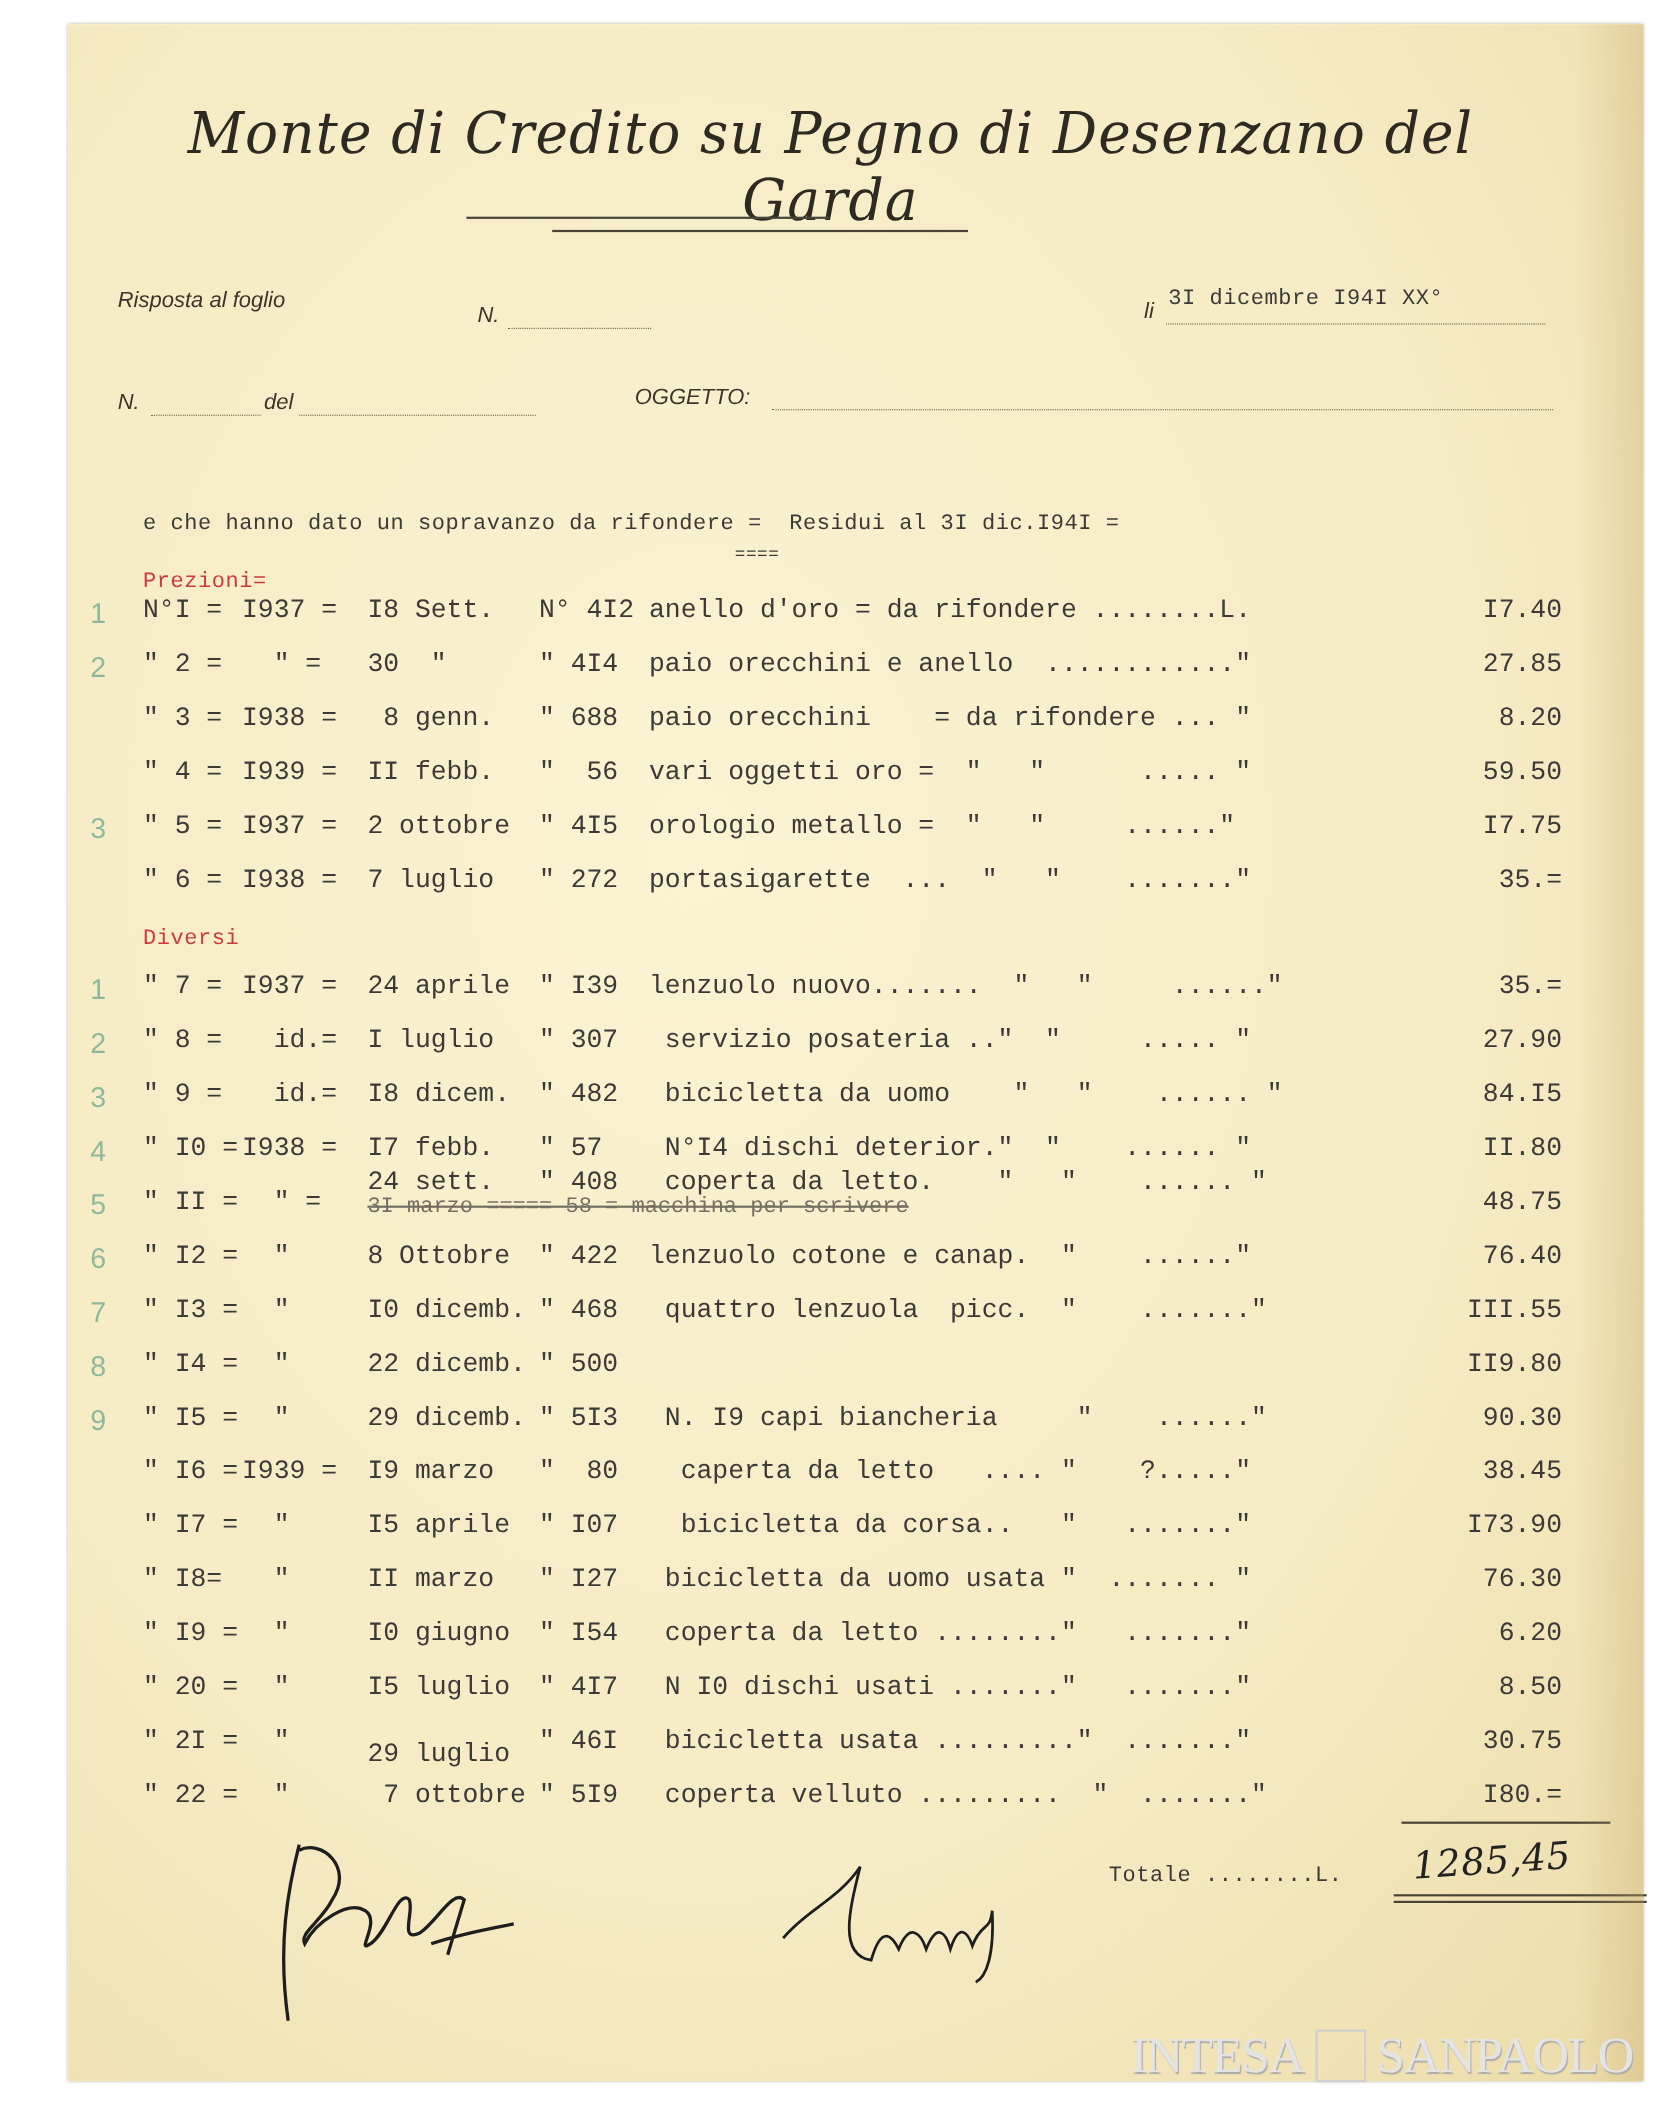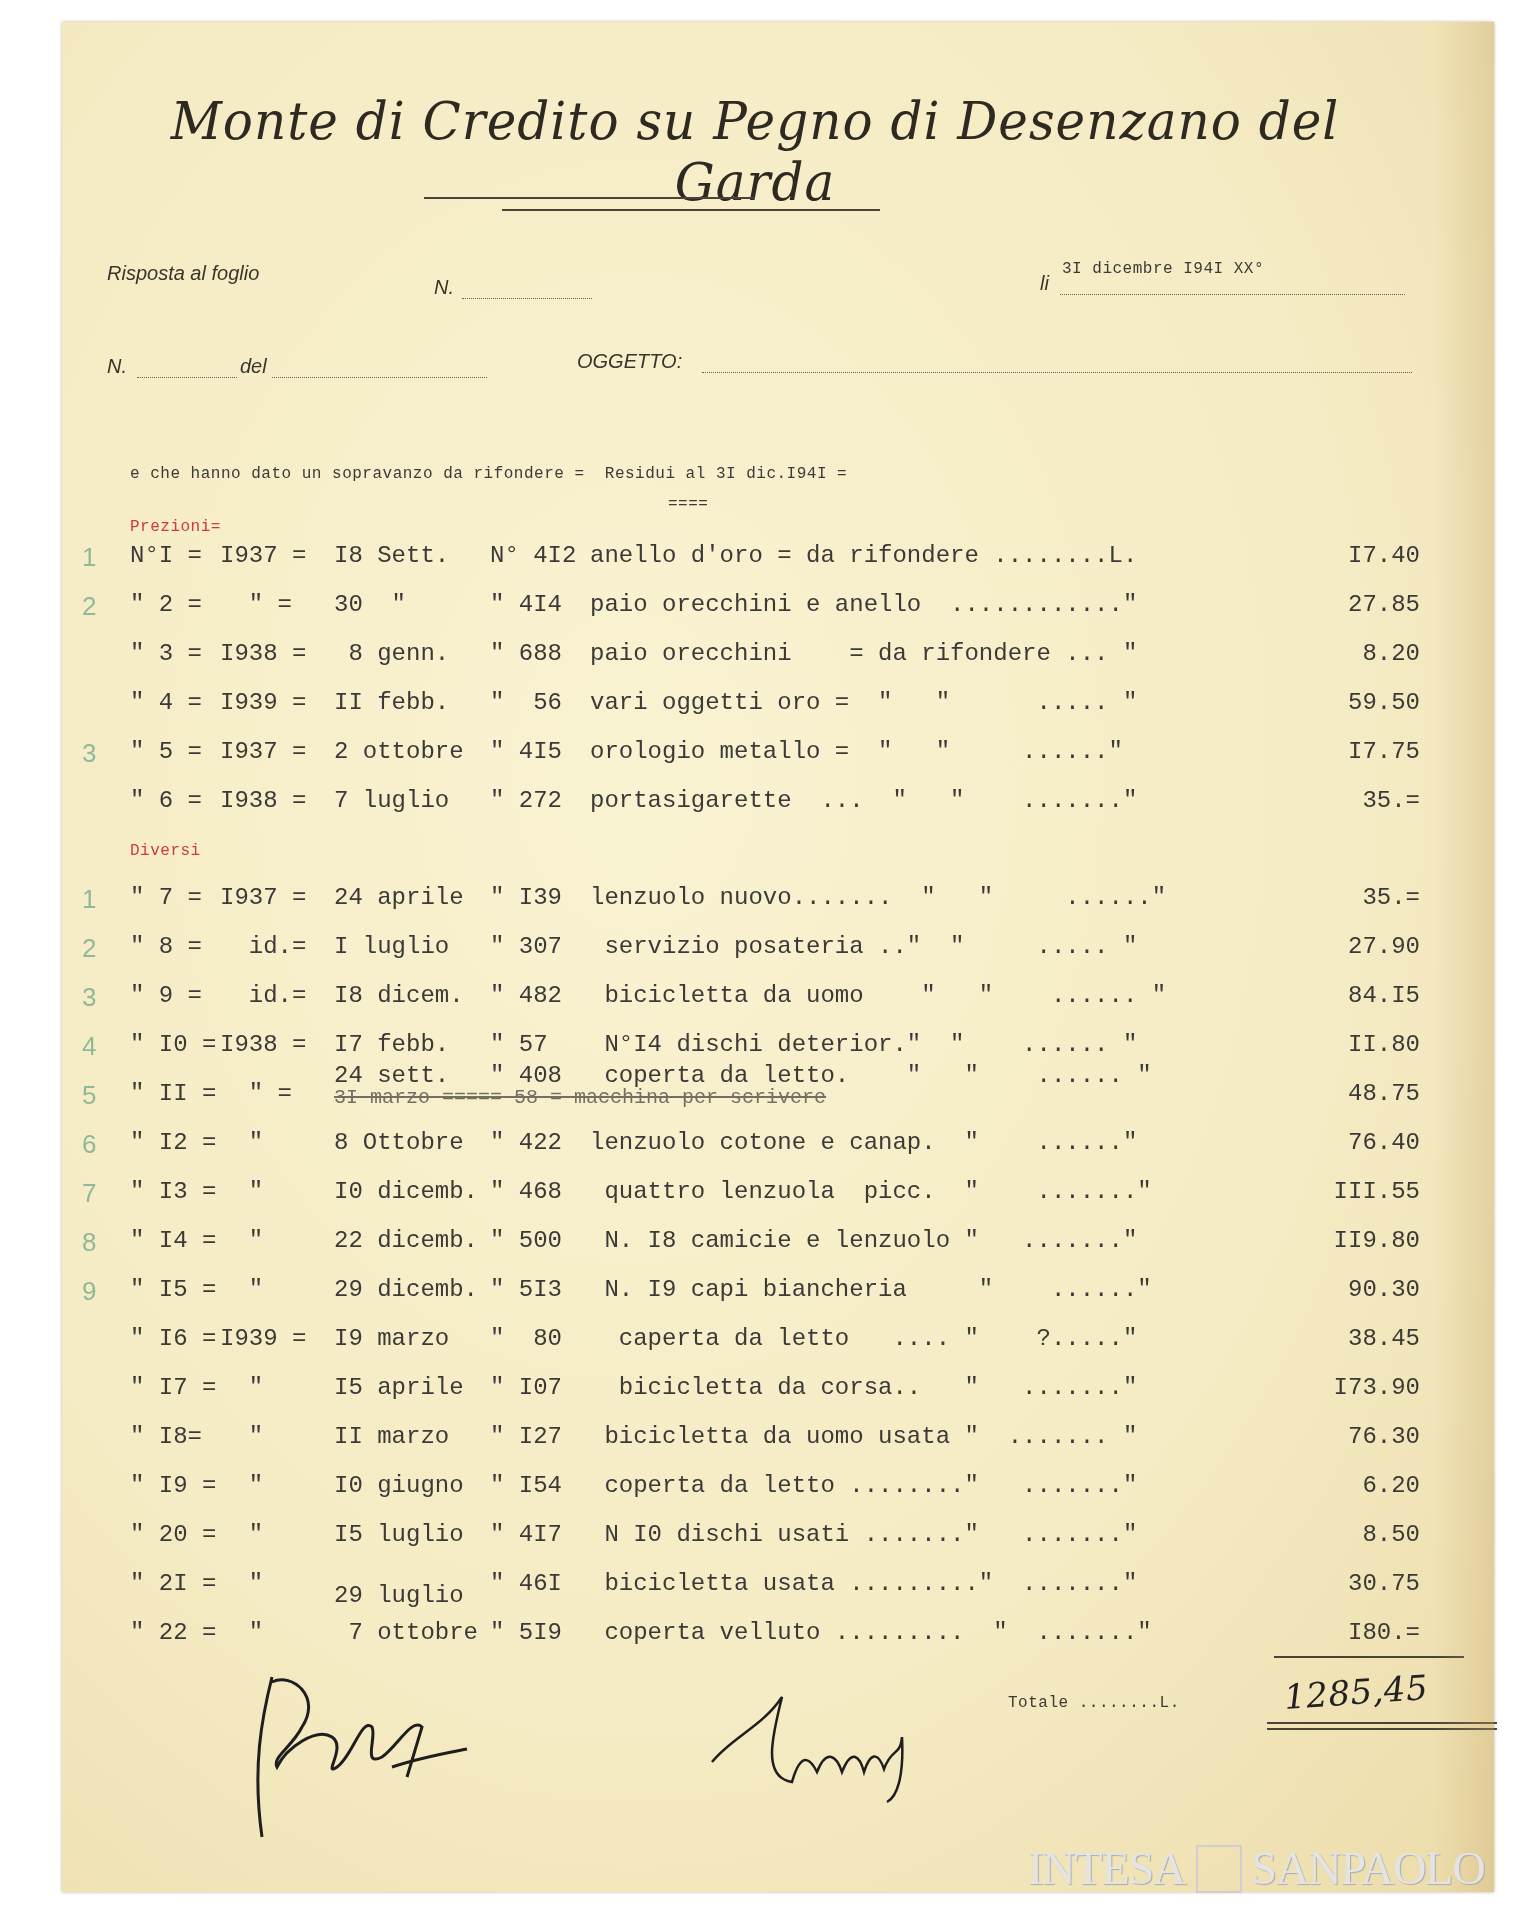--- a/index.html
+++ b/index.html
@@ -17,21 +17,21 @@
     background: linear-gradient(90deg, rgba(0,0,0,0) 0%, rgba(200,170,110,.35) 100%);
   }
   .title {
     position:absolute; left:125px; top:95px; width:1260px; text-align:center;
     font-family:"DejaVu Serif", serif; font-size:50px; color:#2e2a22; letter-spacing:1px;
     font-style:italic; transform:scaleY(1.05);
   }
   .rule { position:absolute; height:2px; background:#4a4438; }
   .form-label { position:absolute; font-family:"Liberation Sans", sans-serif; font-style:italic; font-size:20px; color:#3a352a; }
   .dotline { position:absolute; border-bottom:1px dotted #6a604c; height:0; }
-  .typed { position:absolute; font-size:16px; color:#3b3a36; white-space:pre; letter-spacing:.5px; }
+  .typed { position:absolute; font-size:20px; color:#3b3a36; white-space:pre; letter-spacing:.5px; }
   .red { color:#cc3b3b; }
   .row { position:absolute; left:0; width:100%; height:40px; }
   .row span { position:absolute; top:0; font-size:24px; color:#3b3a36; white-space:pre; }
   .mark { font-family:"Liberation Sans", sans-serif; color:#8fb99a !important; font-size:26px !important; }
   .amount { text-align:right; width:140px; }
   .strike { text-decoration: line-through; }
   .sig { position:absolute; }
   .watermark {
     position:absolute; left:1028px; top:1842px; font-family:"Liberation Serif", serif;
     font-size:46px; color:#e4e4e4; letter-spacing:-1px; text-shadow:1px 1px 1px #aaa;
@@ -190,21 +190,20 @@
       <span style="left:428px;">" 468</span>
       <span style="left:528px;"> quattro lenzuola  picc.  "    ......."</span>
       <span class="amount" style="left:1218px;">III.55</span>
     </div>
     <div class="row" style="top:343px;">
       <span class="mark" style="left:20px;">8</span>
       <span style="left:68px;">" I4 =</span>
       <span style="left:158px;">  "</span>
       <span style="left:272px;">22 dicemb.</span>
       <span style="left:428px;">" 500</span>
-      <span style="left:528px;"> N. I8 camicie e lenzuolo "   ......."</span>
       <span class="amount" style="left:1218px;">II9.80</span>
     </div>
     <div class="row" style="top:392px;">
       <span class="mark" style="left:20px;">9</span>
       <span style="left:68px;">" I5 =</span>
       <span style="left:158px;">  "</span>
       <span style="left:272px;">29 dicemb.</span>
       <span style="left:428px;">" 5I3</span>
       <span style="left:528px;"> N. I9 capi biancheria     "    ......"</span>
       <span class="amount" style="left:1218px;">90.30</span>

